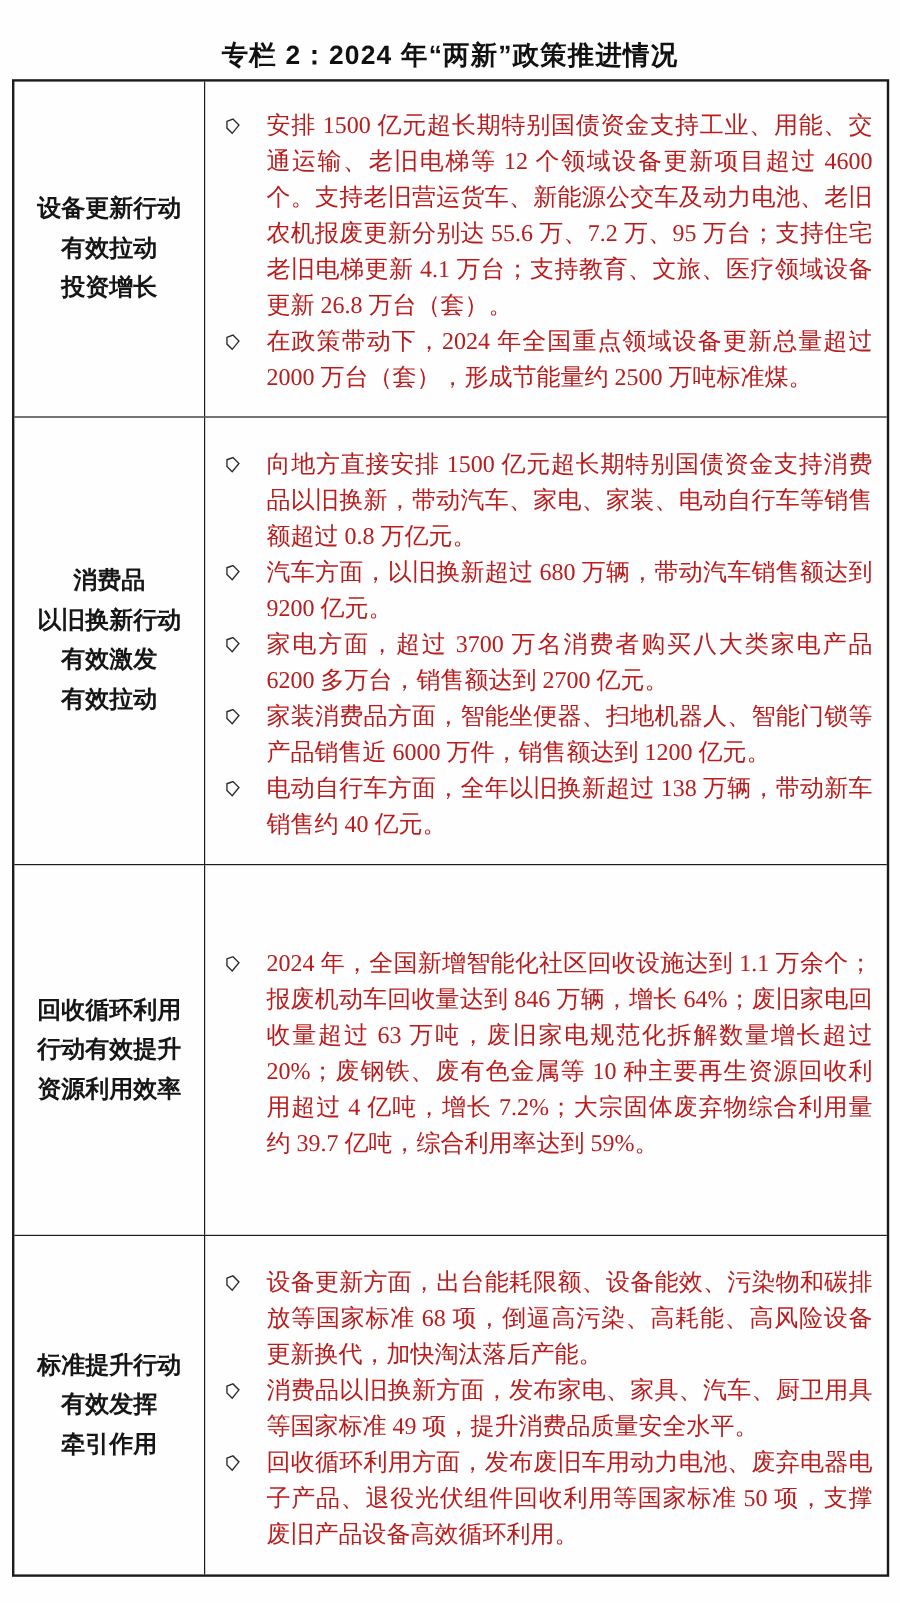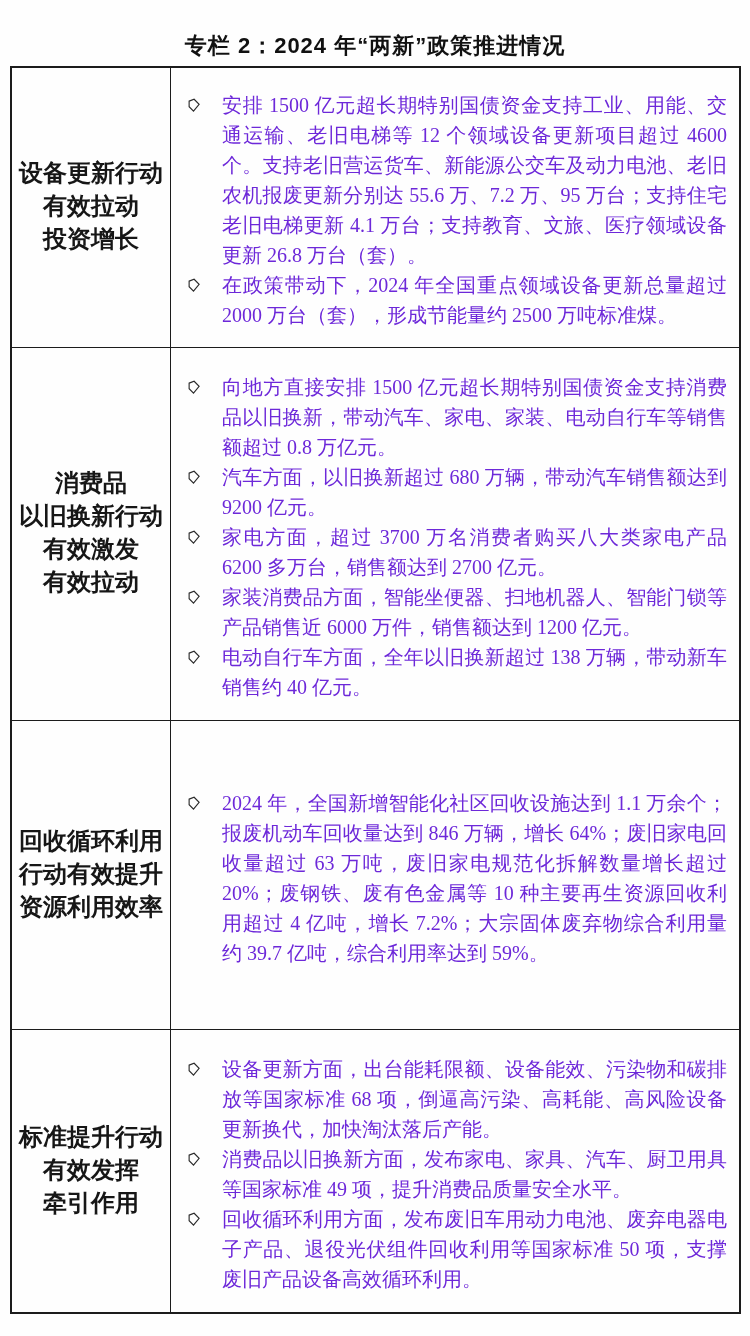--- a/index.html
+++ b/index.html
@@ -48,23 +48,23 @@
     flex: 0 0 159px;
     border-right: 1px solid #1c1c1c;
     display: flex;
     align-items: center;
     justify-content: center;
     text-align: center;
     box-sizing: border-box;
     padding: 4px 6px;
   }
   .label-text {
-    font-family: Liberation Mono, monospace;
+    font-family: Liberation Sans, sans-serif;
     font-weight: 700;
-    font-size: 24px;
+    font-size: 20px;
     line-height: 33px;
     color: #161616;
     white-space: pre-line;
   }
   .content-cell {
     flex: 1 1 auto;
     box-sizing: border-box;
     padding: 19px 12px 14px 13px;
     display: flex;
     flex-direction: column;
@@ -81,21 +81,21 @@
     line-height: 0;
   }
   .marker svg { display: block; }
   .bullet-text {
     margin: 0;
     flex: 1 1 auto;
     font-size: 20px;
     line-height: 30px;
     text-align: justify;
     text-justify: inter-character;
-    color: #6d28d9;
+    color: #b91c1c;
   }
 </style>
 </head>
 <body>
 
 <div class="page">
 
   <h1 class="box-title">专栏 2：2024 年“两新”政策推进情况</h1>
 
   <div class="policy-table">

